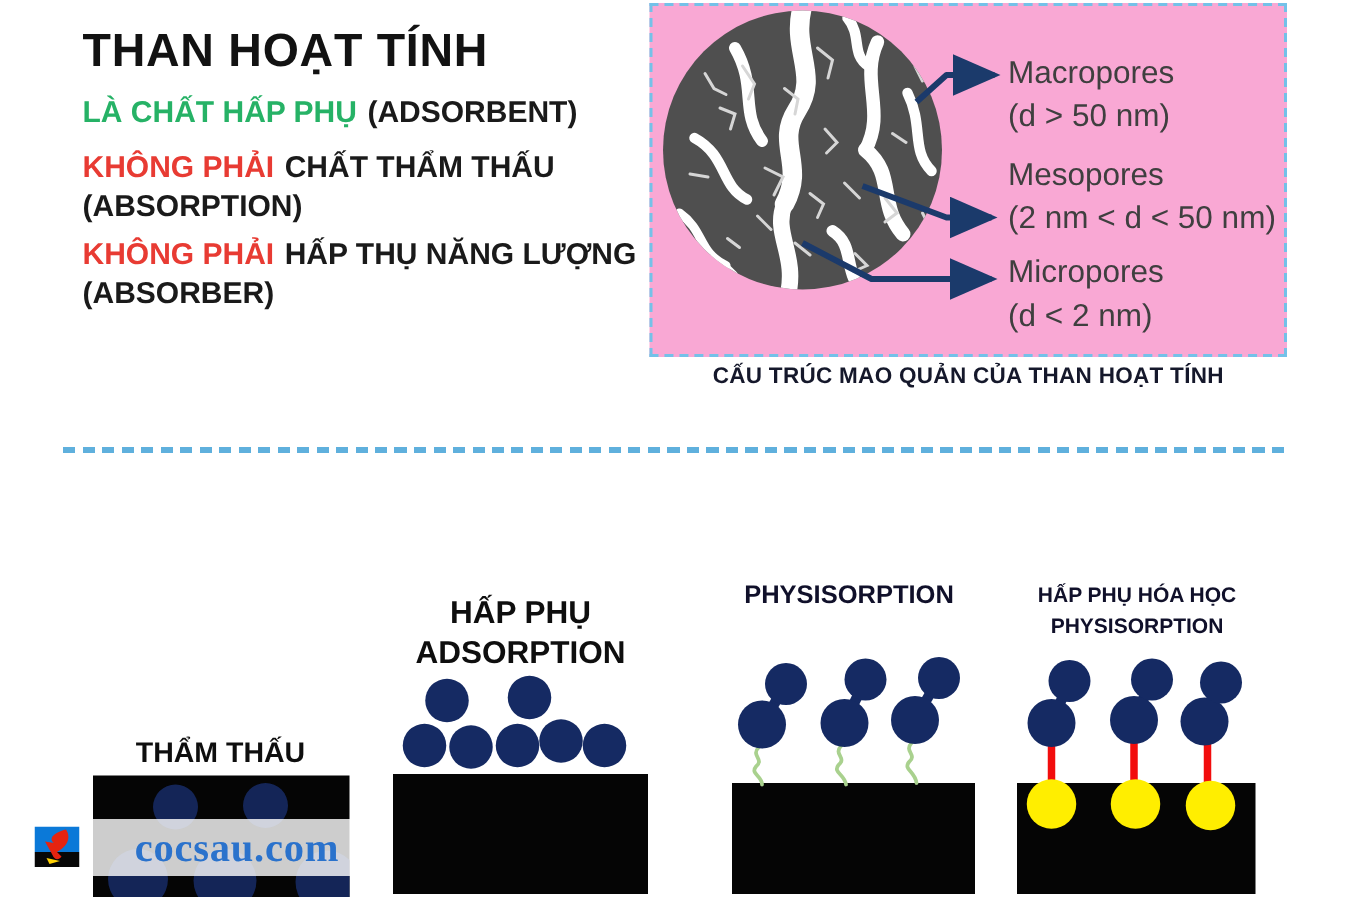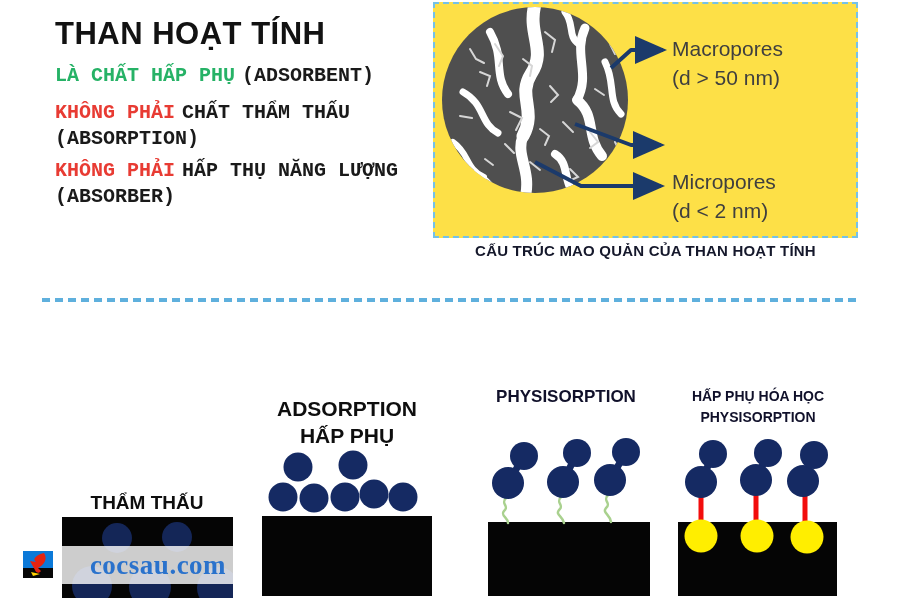--- a/index.html
+++ b/index.html
@@ -5,29 +5,29 @@
   html,body{margin:0;padding:0;}
   body{
     width:900px;height:600px;position:relative;overflow:hidden;
     background:#ffffff;font-family:"Liberation Sans",sans-serif;
     -webkit-font-smoothing:antialiased;
   }
   .abs{position:absolute;}
 
   
   .intro-title{left:55px;top:16px;font-size:31px;font-weight:700;color:#121212;letter-spacing:.5px;}
-  .intro-line{left:55px;font-size:20px;font-weight:800;color:#1a1a1a;white-space:nowrap;font-family:Liberation Mono, monospace;}
+  .intro-line{left:55px;font-size:20px;font-weight:800;color:#1a1a1a;white-space:nowrap;}
   .hl-green{color:#26b266;}
   .hl-red{color:#e83b33;margin-top:25px;}
   .rest{margin-left:7px;}
 
   
   .pore-panel{
     left:433px;top:2px;width:425px;height:236px;
-    border:2px dashed #74c1e8;box-sizing:border-box;background:#fde047;
+    border:2px dashed #74c1e8;box-sizing:border-box;background:#f9a8d4;
   }
   .pore-svg{position:absolute;left:0;top:0;}
   .pore-label{position:absolute;left:237px;color:#3f3f3f;font-size:21px;line-height:29px;white-space:nowrap;}
   .pore-caption{
     left:433px;top:242px;width:425px;text-align:center;
     font-size:15px;font-weight:700;color:#15182b;letter-spacing:.2px;
   }
 
   
   .divider{
@@ -127,36 +127,40 @@
       <path d="M176,64 L196,46 L228,46" marker-end="url(#ah)"></path>
       <path d="M140,120 L196,141 L226,141" marker-end="url(#ah)"></path>
       <path d="M100,158 L146,182 L226,182" marker-end="url(#ah)"></path>
     </g>
   </svg>
 
   <div class="pore-label" style="top:30px">
     <div>Macropores</div>
     <div>(d &gt; 50 nm)</div>
   </div>
+  <div class="pore-label" style="top:98px">
+    <div>Mesopores</div>
+    <div>(2 nm &lt; d &lt; 50 nm)</div>
+  </div>
   <div class="pore-label" style="top:163px">
     <div>Micropores</div>
     <div>(d &lt; 2 nm)</div>
   </div>
 </div>
 
 <div class="abs pore-caption">CẤU TRÚC MAO QUẢN CỦA THAN HOẠT TÍNH</div>
 
 <div class="abs divider"></div>
 
 <div class="abs dheader dh1">
   <div>THẨM THẤU</div>
 </div>
 <div class="abs dheader dh2">
+  <div>HẤP PHỤ</div>
   <div>ADSORPTION</div>
-  <div>HẤP PHỤ</div>
 </div>
 <div class="abs dheader dh3">
   <div>PHYSISORPTION</div>
 </div>
 <div class="abs dheader dh4">
   <div>HẤP PHỤ HÓA HỌC</div>
   <div>PHYSISORPTION</div>
 </div>
 
 <svg class="abs" style="left:0;top:370px" width="900" height="230" viewBox="0 0 900 230">

